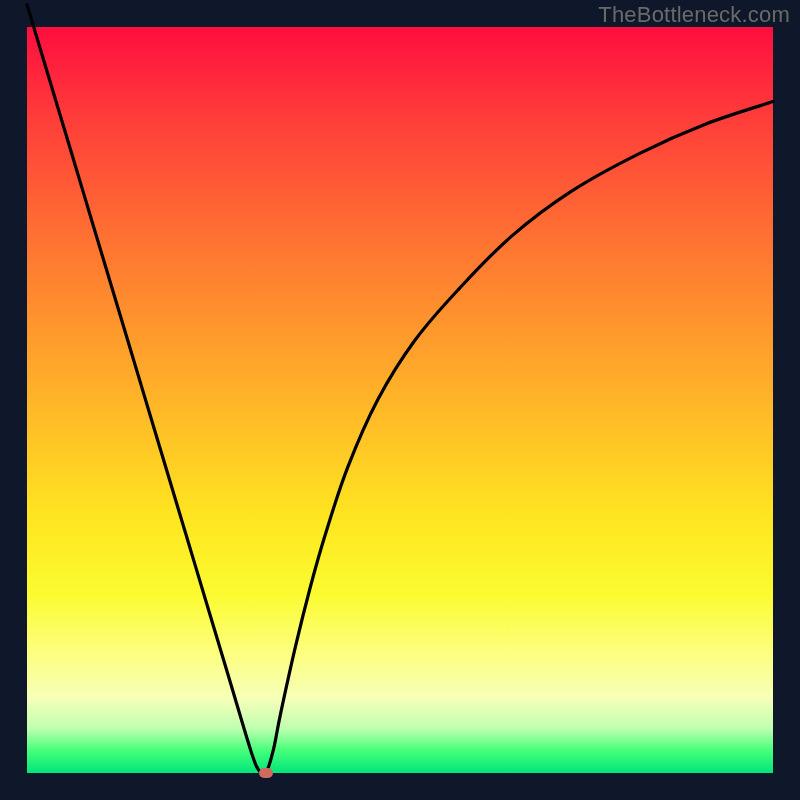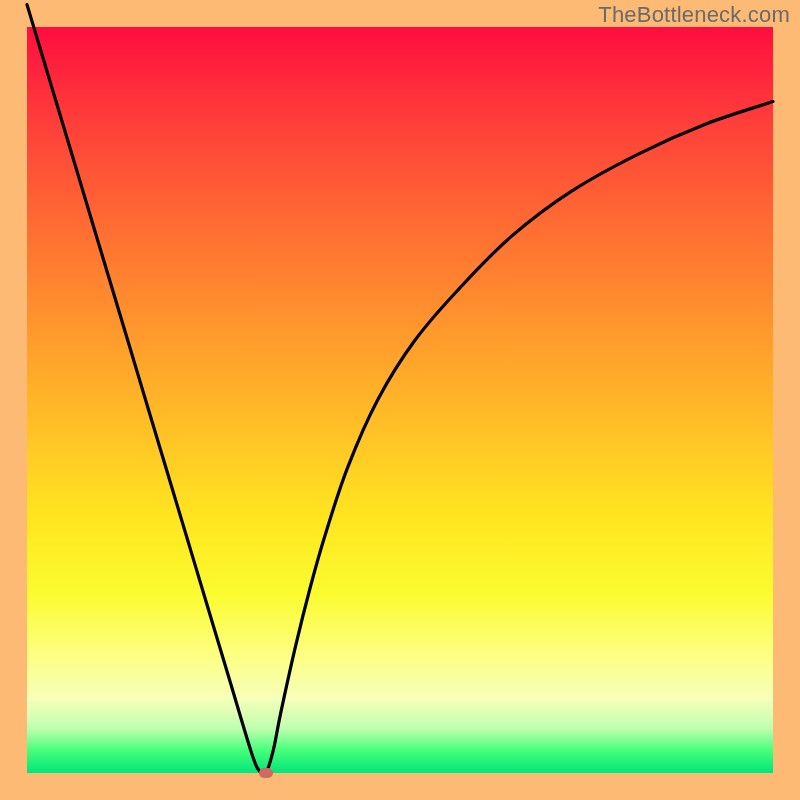--- a/index.html
+++ b/index.html
@@ -8,21 +8,21 @@
     width: 800px;
     height: 800px;
     background: #000;
     font-family: Arial, Helvetica, sans-serif;
     overflow: hidden;
   }
   .frame {
     position: relative;
     width: 800px;
     height: 800px;
-    background: #fdba74;
+    background: #0f172a;
   }
   .watermark {
     position: absolute;
     top: 2px;
     right: 10px;
     font-size: 22px;
     color: #6a6a6a;
     font-weight: 500;
     letter-spacing: 0.2px;
     user-select: none;

